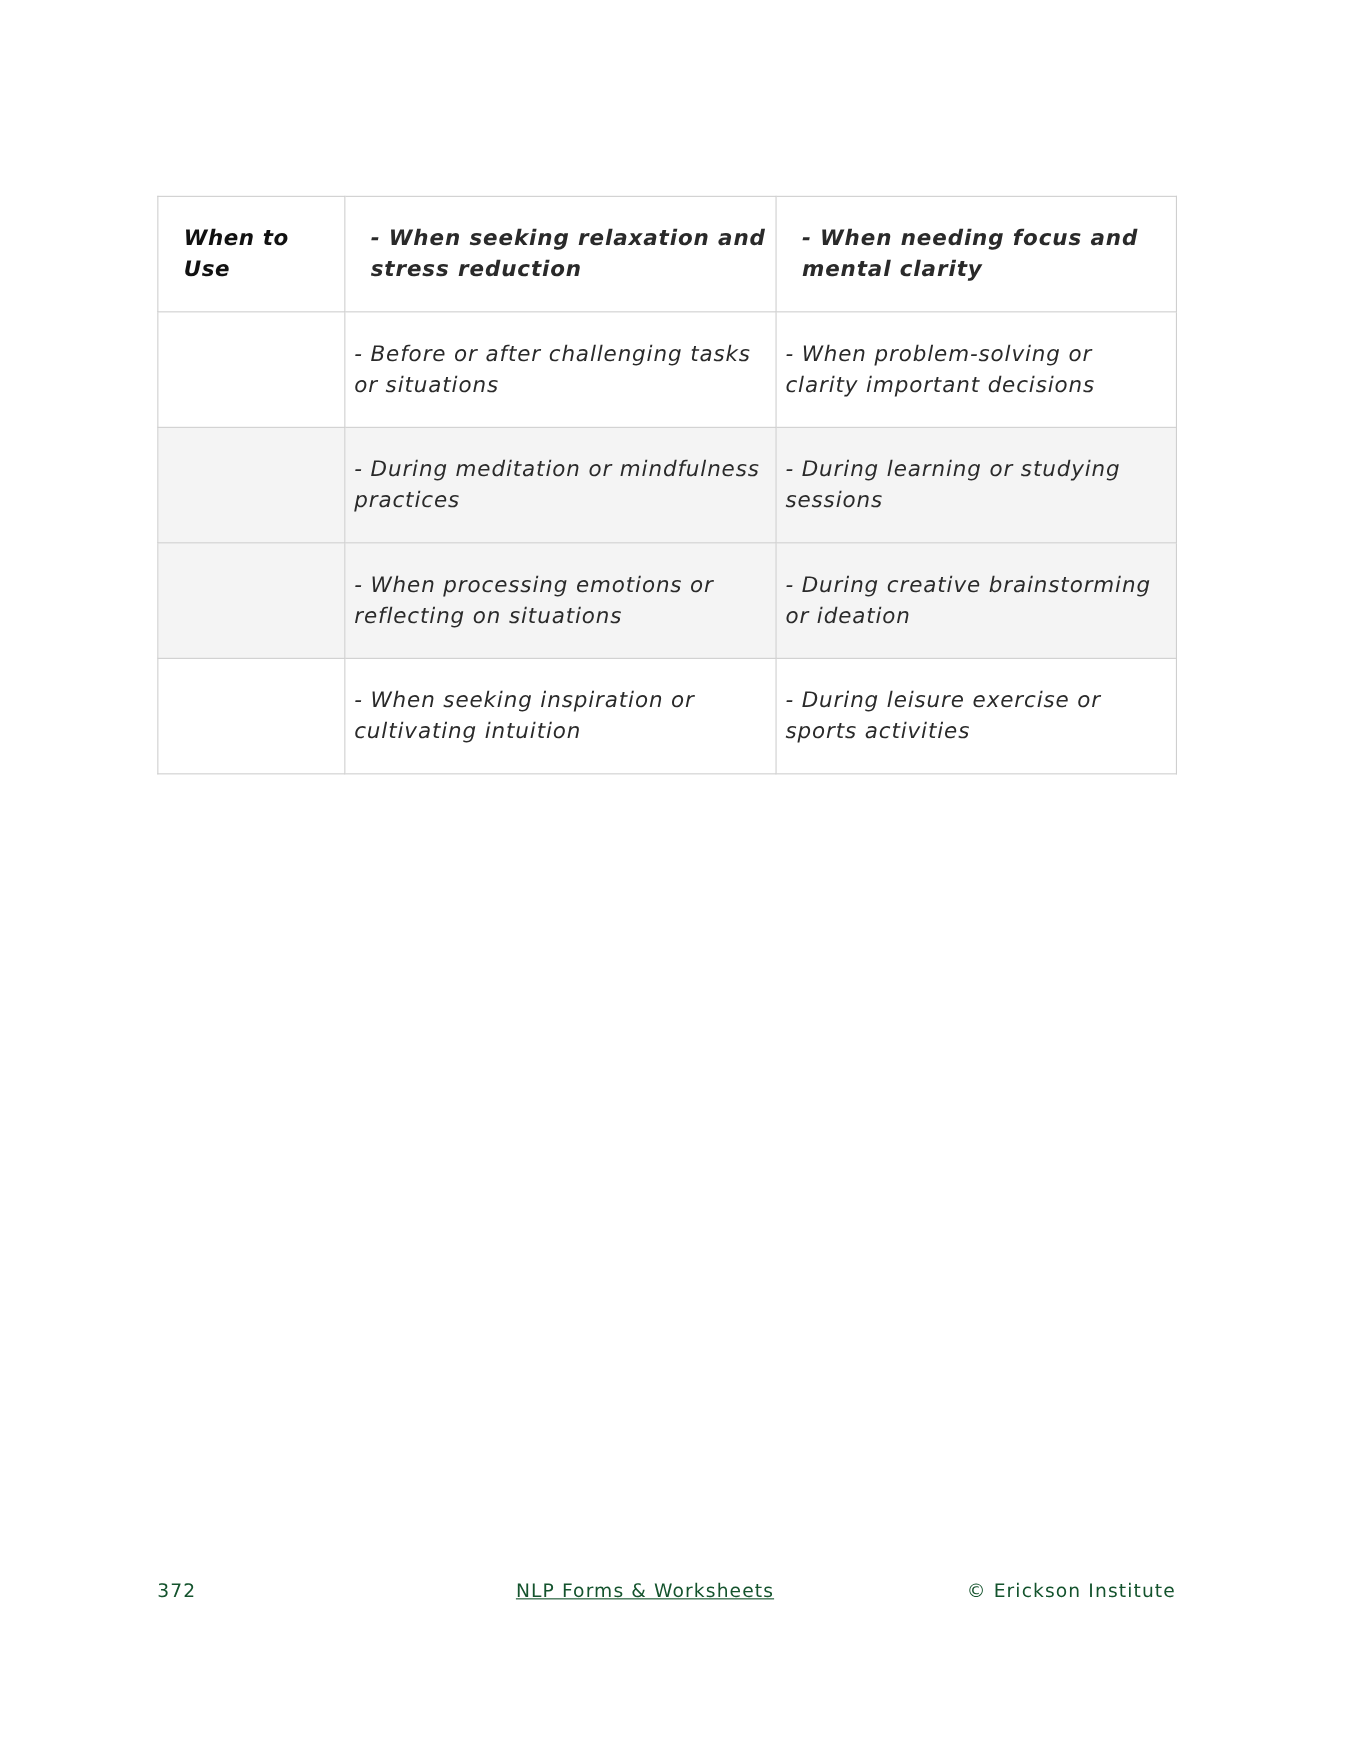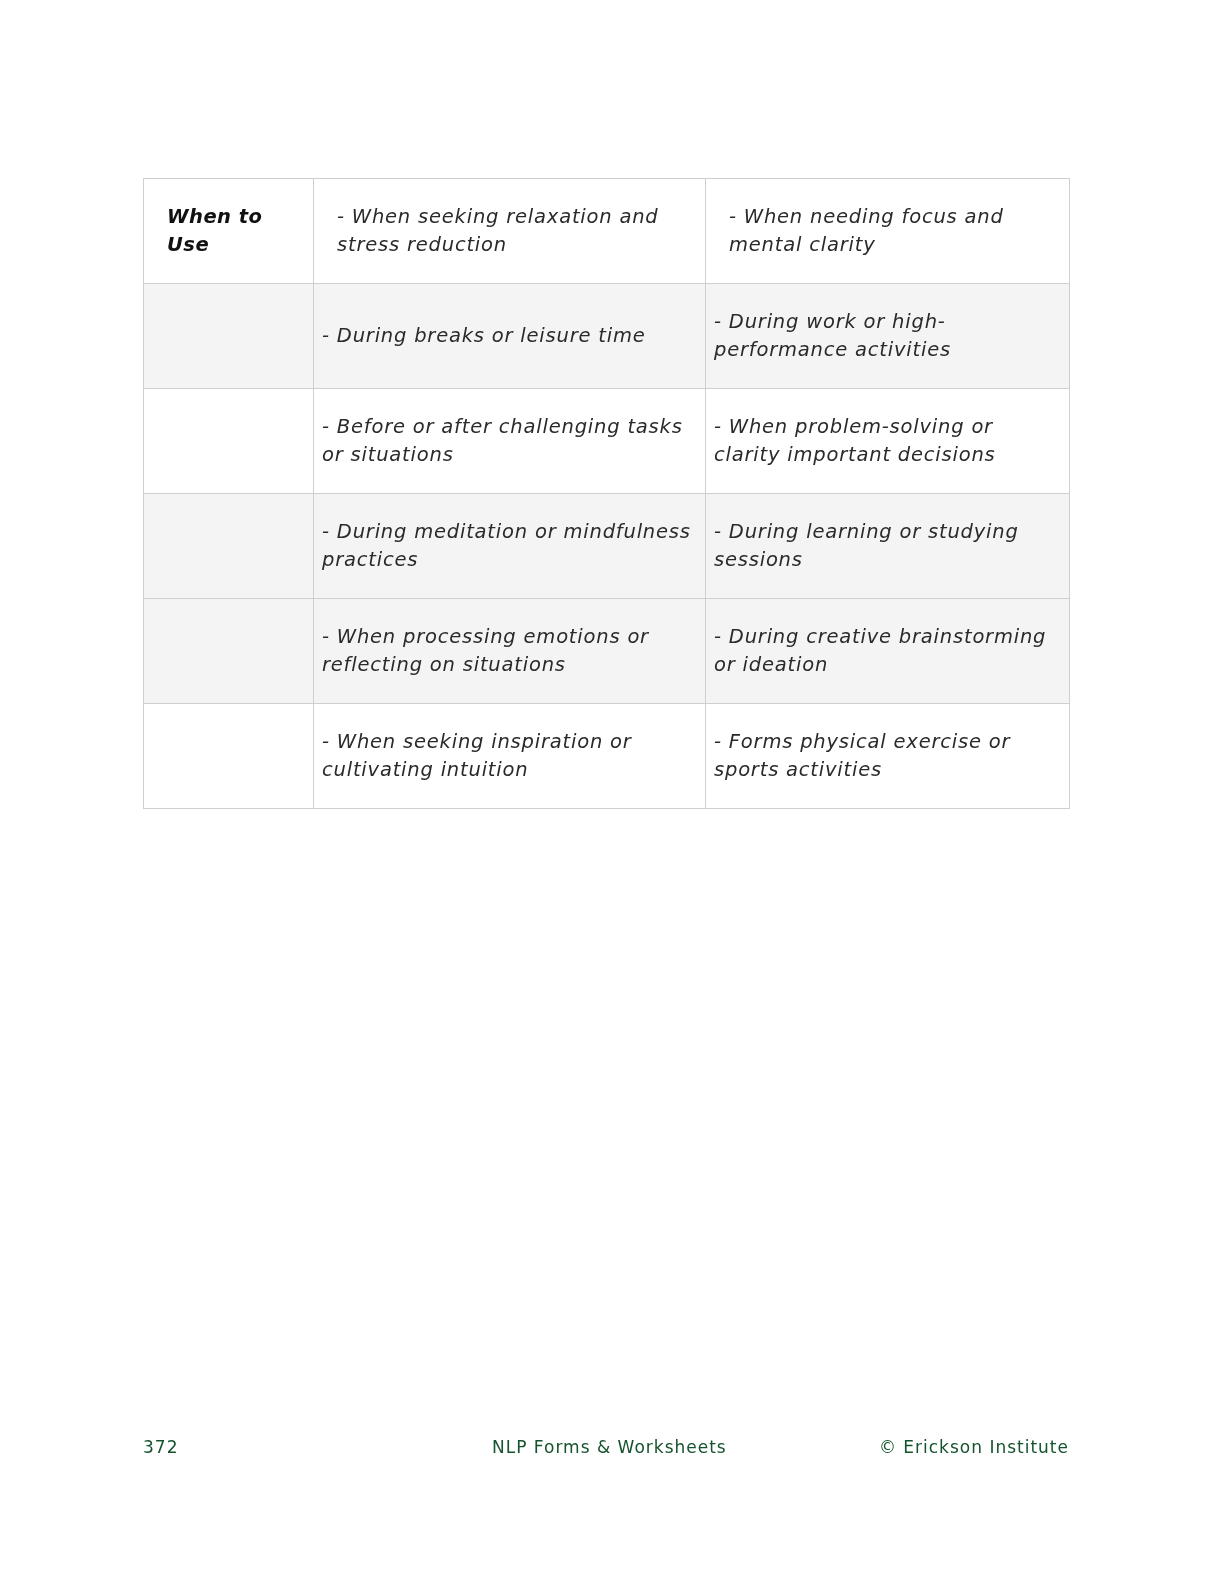--- a/index.html
+++ b/index.html
@@ -18,21 +18,21 @@
     border: 1px solid #cfcfcf;
     height: 104px; vertical-align: middle;
     font-size: 19.5px; line-height: 28px;
     letter-spacing: 0.8px; font-style: italic; font-weight: 300;
     color: #2a2a2a;
     padding: 0 8px;
     margin-top: 24px;
   }
   table.main tr.shade td { background: #f4f4f4; }
   td.label { font-weight: bold !important; font-style: italic; color: #111 !important; padding-left: 23px !important; letter-spacing: 0.5px !important;}
-  tr.first td.c2, tr.first td.c3 { padding-left: 23px; }
+  tr.first td.c2, tr.first td.c3 { padding-left: 23px; font-weight: bold; }
   col.c1 { width: 170px; } col.c2 { width: 392px; } col.c3 { width: 364px; }
   .footer {
     position: absolute; top: 1437px; font-size: 17px; color: #14532d;
     letter-spacing: 1px;
   }
 </style>
 </head>
 <body>
 
 <table class="main">
@@ -40,43 +40,38 @@
       <col class="c1">
       <col class="c2">
       <col class="c3">
     </colgroup>
   <tbody>
       <tr class="first">
     <td class="label">When to Use</td>
     <td class="c2">- When seeking relaxation and stress reduction</td>
     <td class="c3">- When needing focus and mental clarity</td>
   </tr>
-  <tr class="shade">
-    <td></td>
-    <td>- During breaks or leisure time</td>
-    <td>- During work or high-performance activities</td>
-  </tr>
   <tr>
     <td></td>
     <td>- Before or after challenging tasks or situations</td>
     <td>- When problem-solving or clarity important decisions</td>
   </tr>
   <tr class="shade">
     <td></td>
     <td>- During meditation or mindfulness practices</td>
     <td>- During learning or studying sessions</td>
   </tr>
   <tr class="shade">
     <td></td>
     <td>- When processing emotions or reflecting on situations</td>
     <td>- During creative brainstorming or ideation</td>
   </tr>
   <tr>
     <td></td>
     <td>- When seeking inspiration or cultivating intuition</td>
-    <td>- Forms physical exercise or sports activities</td>
+    <td>- During leisure exercise or sports activities</td>
   </tr>
 </tbody>
   </table>
 
 <div class="footer" style="left:143px;">372</div>
-<div class="footer" style="left:492px;">NLP Forms &amp; Worksheets</div>
+<div class="footer" style="left:469px;text-decoration:underline;">NLP Forms &amp; Worksheets</div>
 <div class="footer" style="right:155px;">© Erickson Institute</div>
 
 </body></html>

